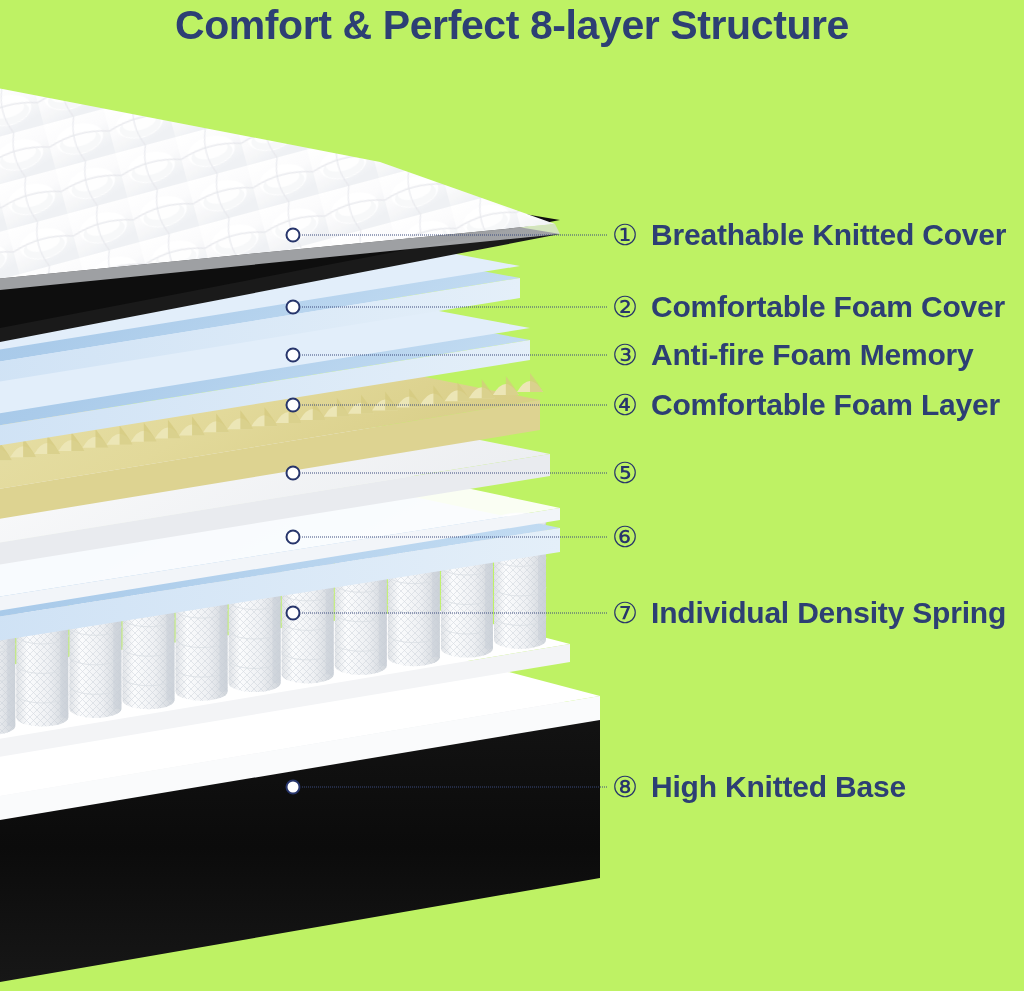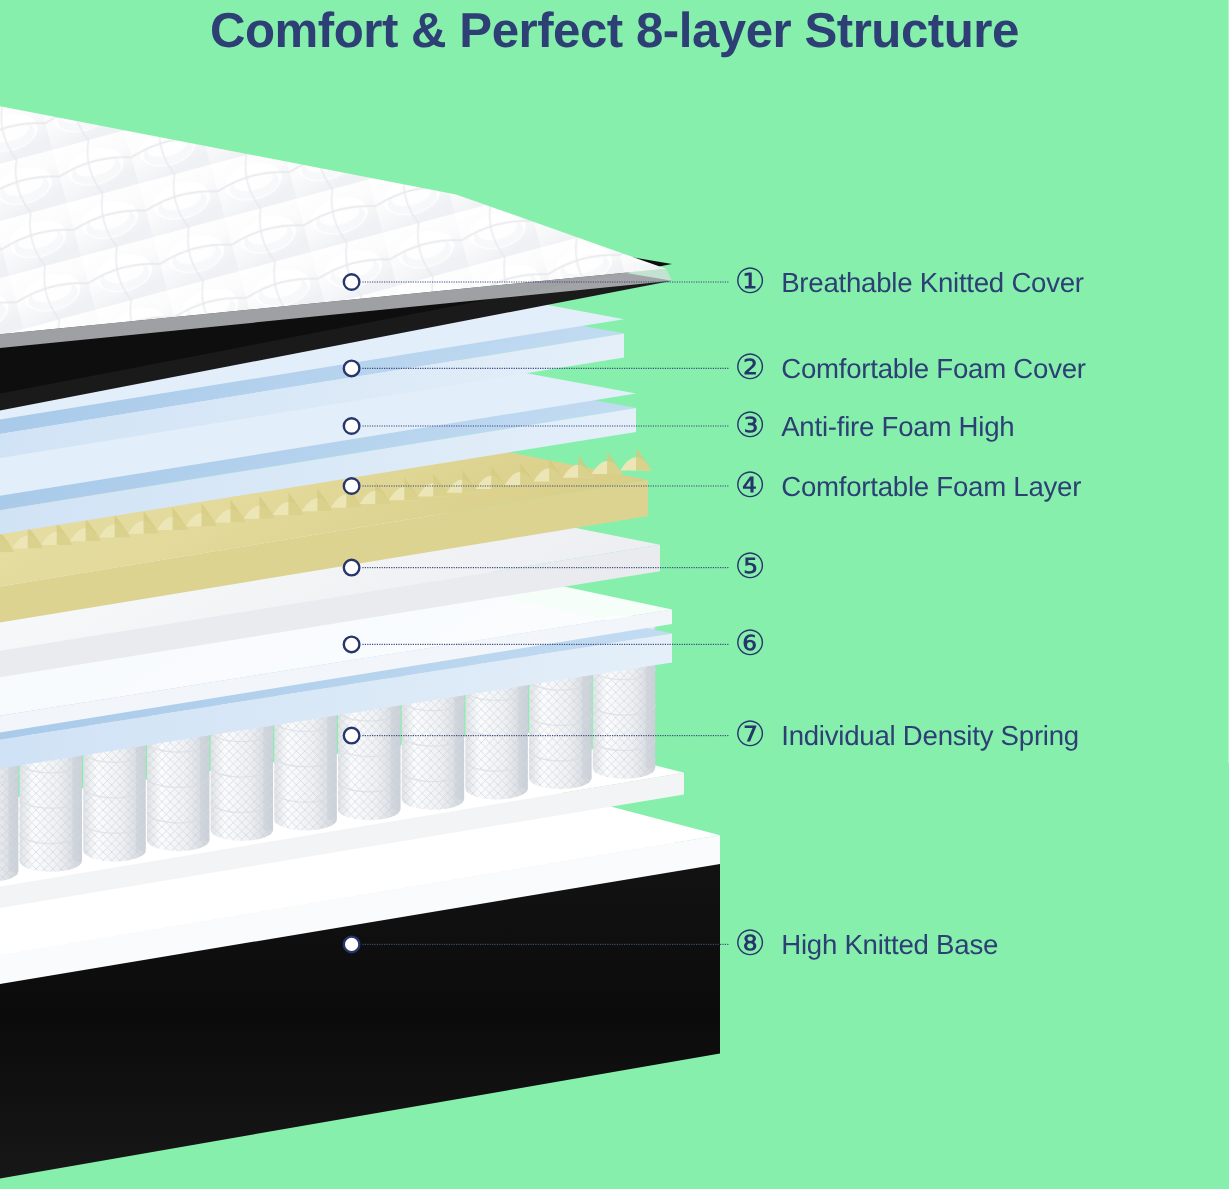--- a/index.html
+++ b/index.html
@@ -7,21 +7,21 @@
   html, body {
     margin: 0; padding: 0;
     background: #ffffff;
   }
   body {
     width: 1024px; height: 991px;
     position: relative; overflow: hidden;
     font-family: "Liberation Sans", "DejaVu Sans", sans-serif;
   }
 
-  #stage { position: absolute; inset: 0; background: #86efac; }
+  #stage { position: absolute; inset: 0; background: #bef264; }
 
   
   .title {
     position: absolute;
     top: 0px; left: 0; width: 1024px;
     text-align: center;
     font-size: 41px;
     font-weight: 700;
     letter-spacing: -0.4px;
     color: #2d3f74;
@@ -67,22 +67,22 @@
     z-index: 45;
   }
   .label-num {
     font-size: 29px;
     font-weight: 400;
     color: #27356b;
     line-height: 1;
     flex: none;
   }
   .label-text {
-    font-size: 23px;
-    font-weight: 400;
+    font-size: 30px;
+    font-weight: 700;
     color: #2d3f74;
     line-height: 1;
     letter-spacing: -0.2px;
   }
 </style>
 </head>
 <body>
 
 <div id="stage">
 
@@ -448,21 +448,21 @@
       <div class="leader" style="left: 302px; top: 307px; width: 305px;"></div>
       <div class="marker" style="left: 293px; top: 307px;"></div>
       <div class="label-row" style="top: 290px;">
         <span class="label-num">②</span>
         <span class="label-text">Comfortable Foam Cover</span>
       </div>
       <div class="leader" style="left: 302px; top: 355px; width: 305px;"></div>
       <div class="marker" style="left: 293px; top: 355px;"></div>
       <div class="label-row" style="top: 338px;">
         <span class="label-num">③</span>
-        <span class="label-text">Anti-fire Foam High</span>
+        <span class="label-text">Anti-fire Foam Memory</span>
       </div>
       <div class="leader" style="left: 302px; top: 405px; width: 305px;"></div>
       <div class="marker" style="left: 293px; top: 405px;"></div>
       <div class="label-row" style="top: 388px;">
         <span class="label-num">④</span>
         <span class="label-text">Comfortable Foam Layer</span>
       </div>
       <div class="leader" style="left: 302px; top: 473px; width: 305px;"></div>
       <div class="marker" style="left: 293px; top: 473px;"></div>
       <div class="label-row" style="top: 456px;">

